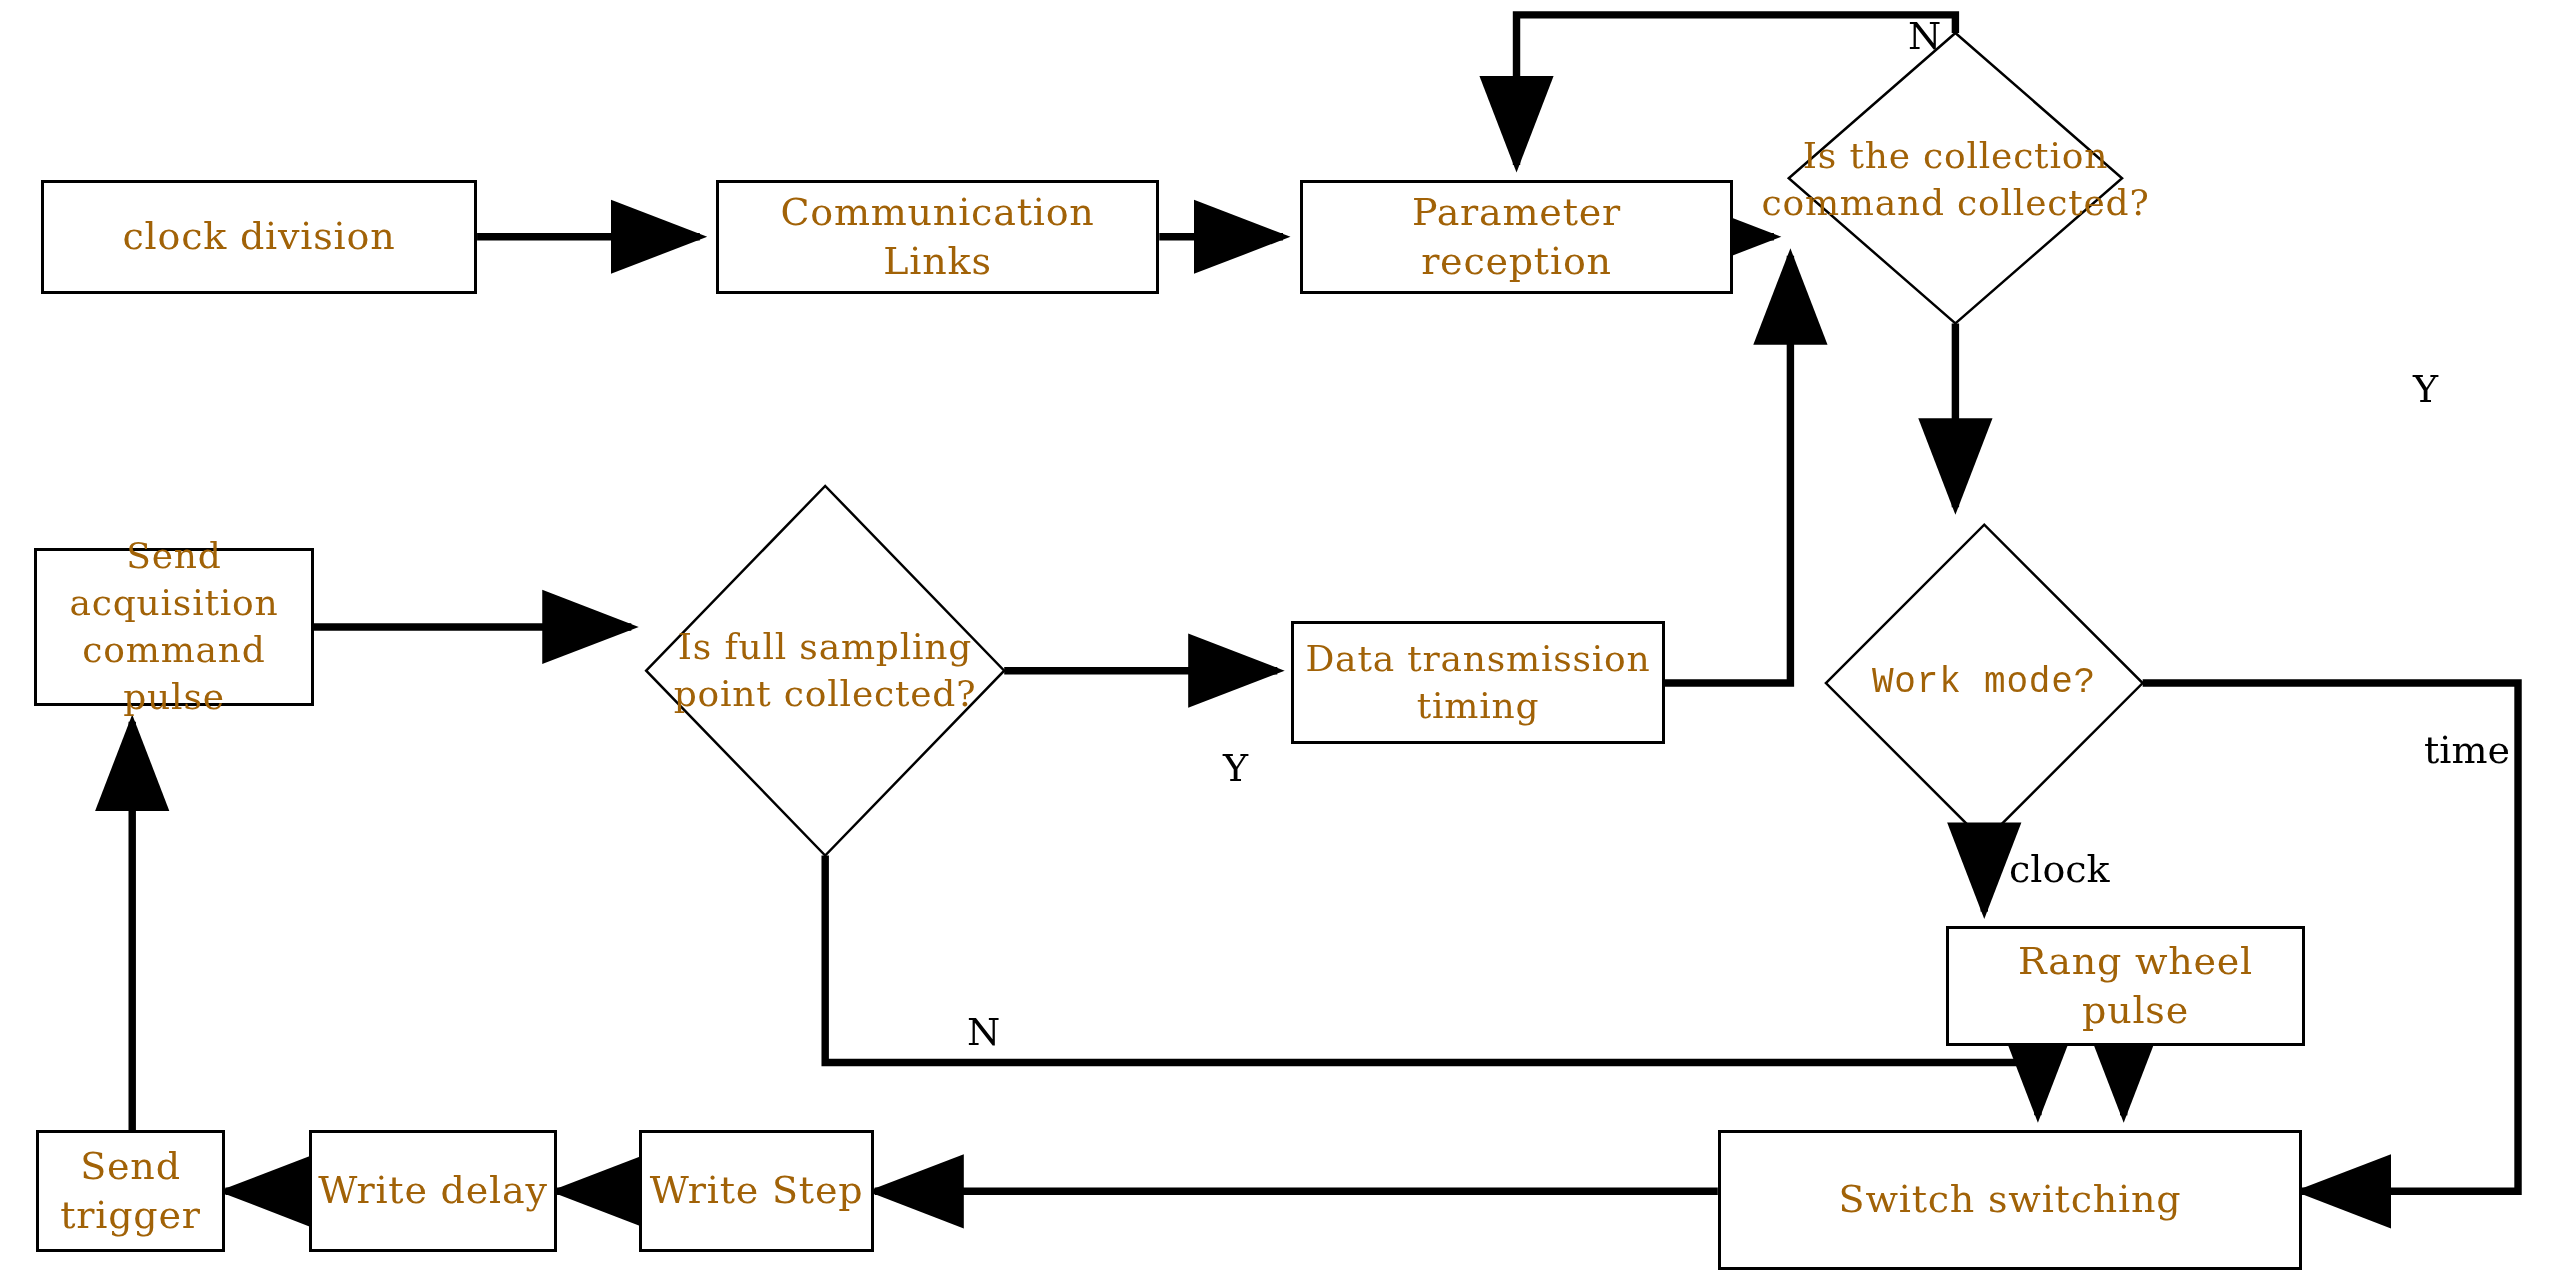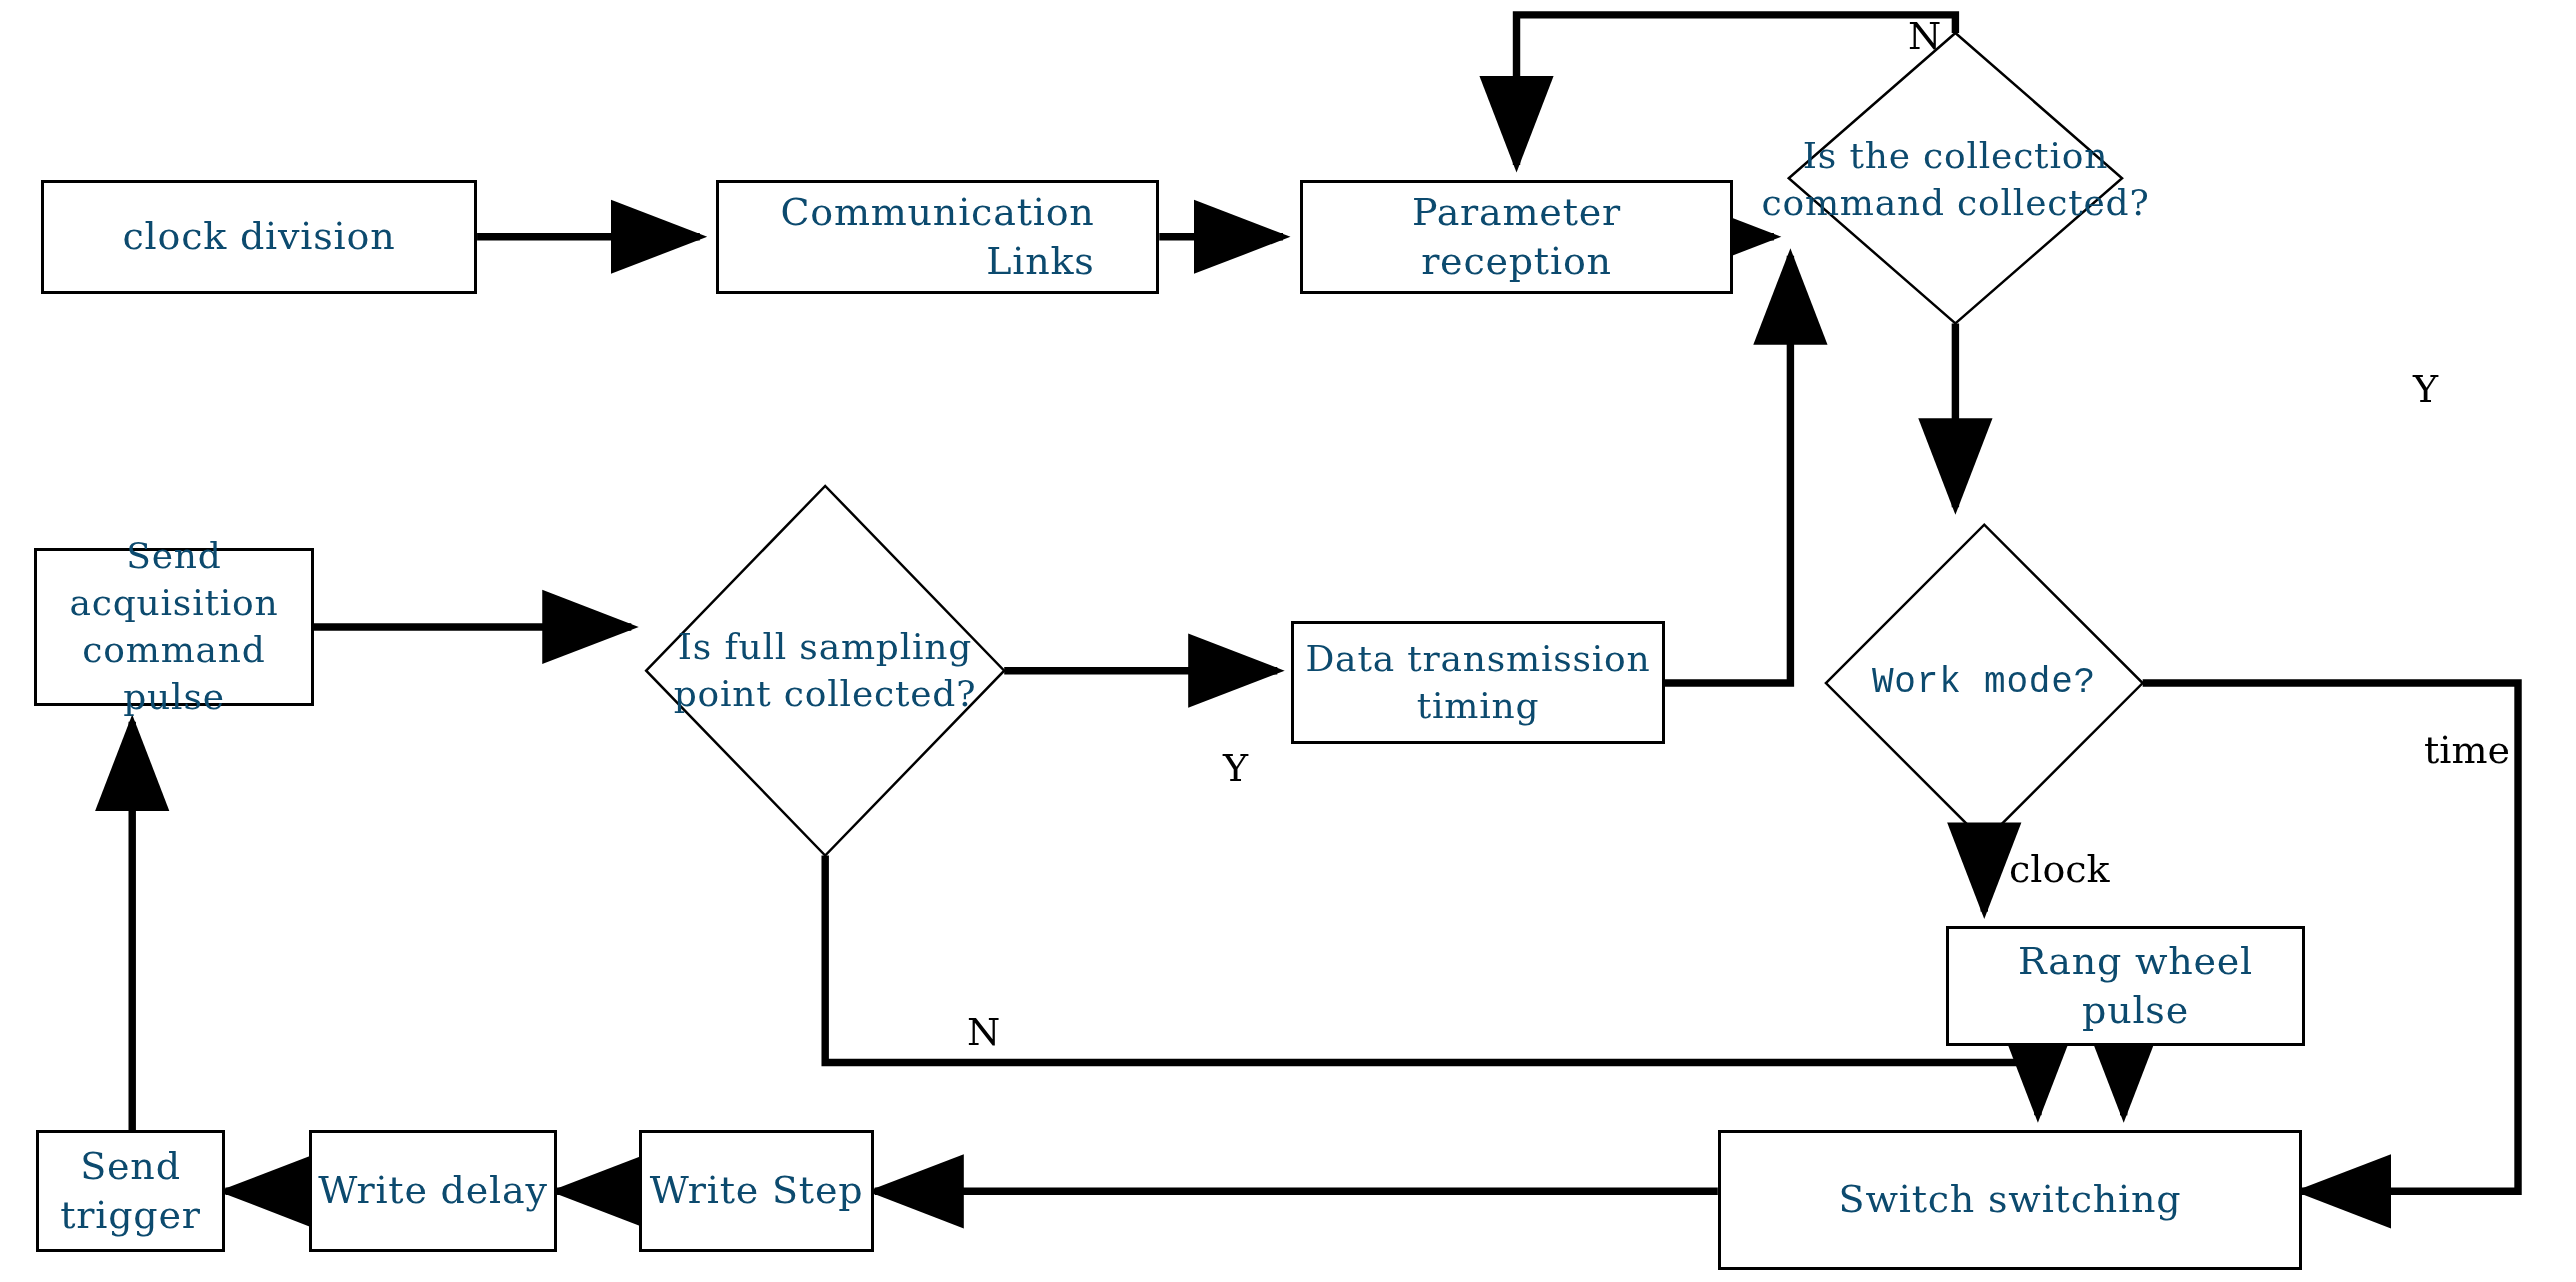--- a/index.html
+++ b/index.html
@@ -13,21 +13,21 @@
     overflow:hidden;
   }
   #svg-layer{position:absolute;left:0;top:0;width:2576px;height:1282px;}
   .node{
     position:absolute;
     box-sizing:border-box;
     display:flex;
     align-items:center;
     justify-content:center;
     text-align:center;
-    color:#0c4a6e;
+    color:#a16207;
     line-height:1.30;
     white-space:pre-line;
     font-family:"DejaVu Serif", serif;
     font-size:38px;
     letter-spacing:0.8px;
   }
   .node.box{
     border:3.3px solid #000;
     background:#ffffff;
   }
@@ -96,21 +96,21 @@
 
     <line x1="1217" y1="813" x2="1548" y2="813" stroke="#000" stroke-width="9" marker-end="url(#ahs)"></line>
 
     <path d="M2018,828 L2170,828 L2170,310" fill="none" stroke="#000" stroke-width="9" marker-end="url(#ahs)"></path>
 
     <path d="M1000,1037 L1000,1288 L2470,1288 L2470,1352" fill="none" stroke="#000" stroke-width="9" marker-end="url(#ahs)"></path>
   </svg>
 
   <div class="node box" style="left:41px;  top:180px;  width:436px; height:114px;">clock division</div>
 
-  <div class="node box" style="left:716px; top:180px;  width:443px; height:114px;text-align:right;">Communication
+  <div class="node box" style="left:716px; top:180px;  width:443px; height:114px;">Communication
 Links</div>
 
   <div class="node box" style="left:1300px;top:180px;  width:433px; height:114px;">Parameter
 reception</div>
 
   <div class="node box" style="left:34px;  top:548px;  width:280px; height:158px; font-size:36px;">Send
 acquisition
 command pulse</div>
 
   <div class="node box" style="left:1291px;top:621px;  width:374px; height:123px; font-size:36px;">Data transmission

